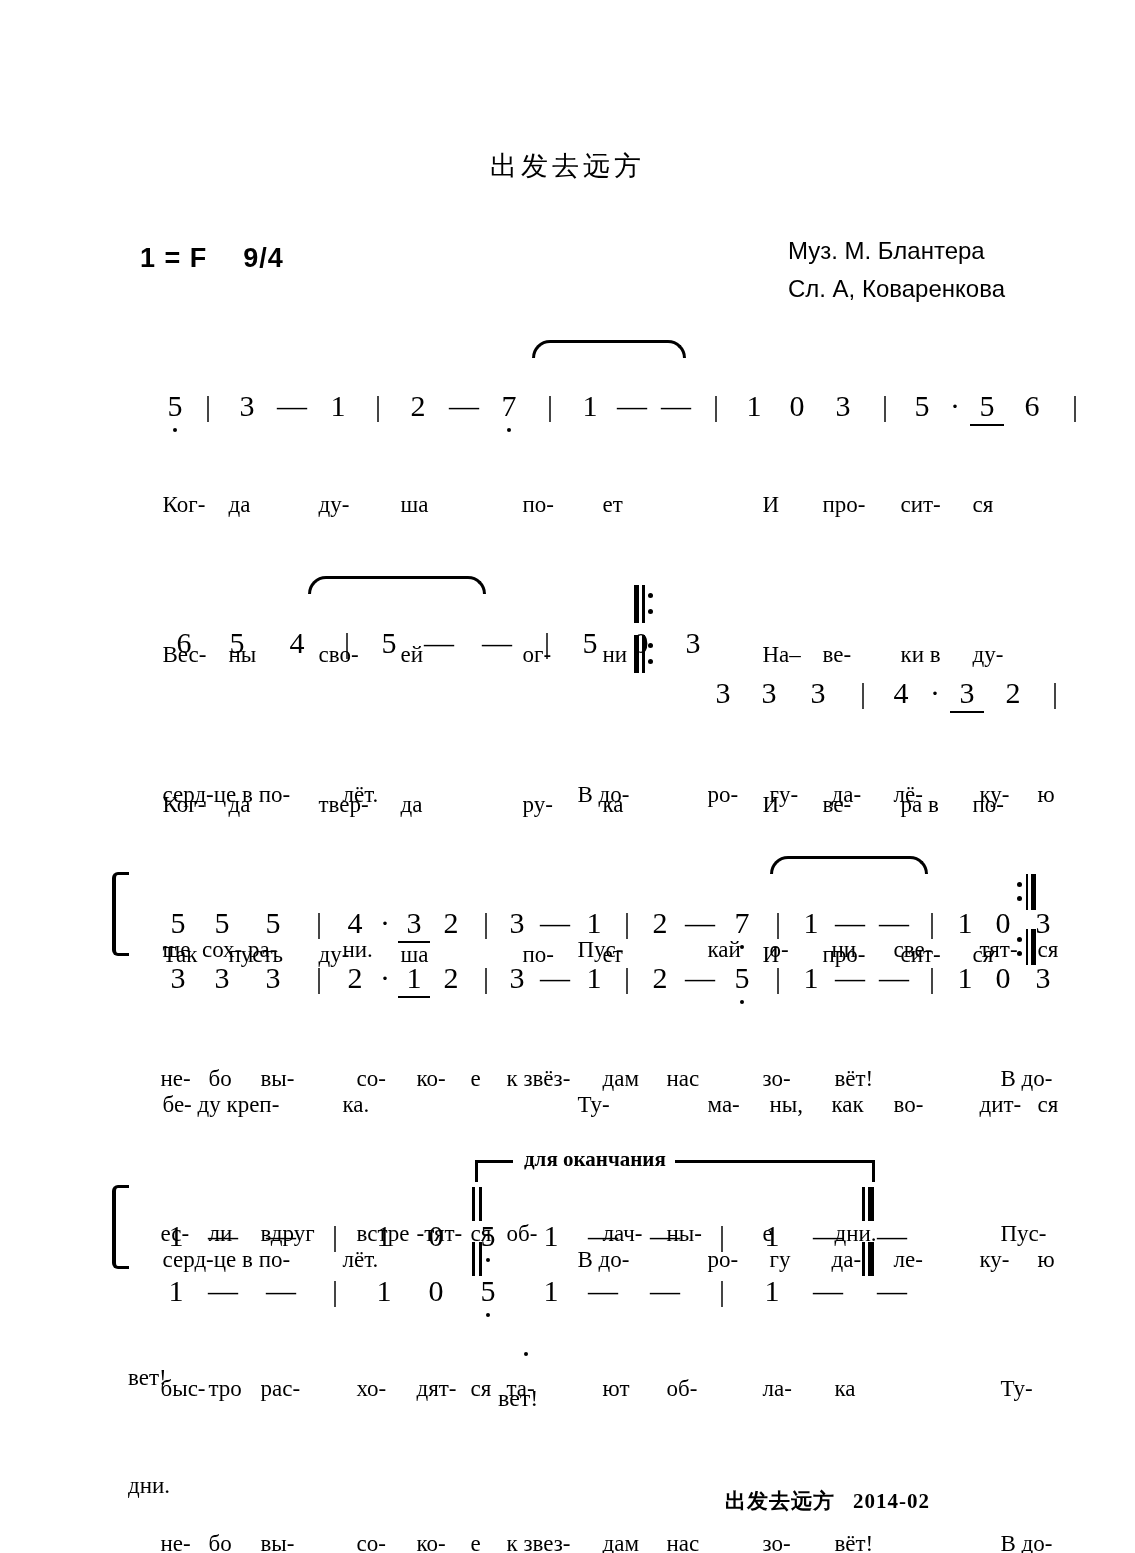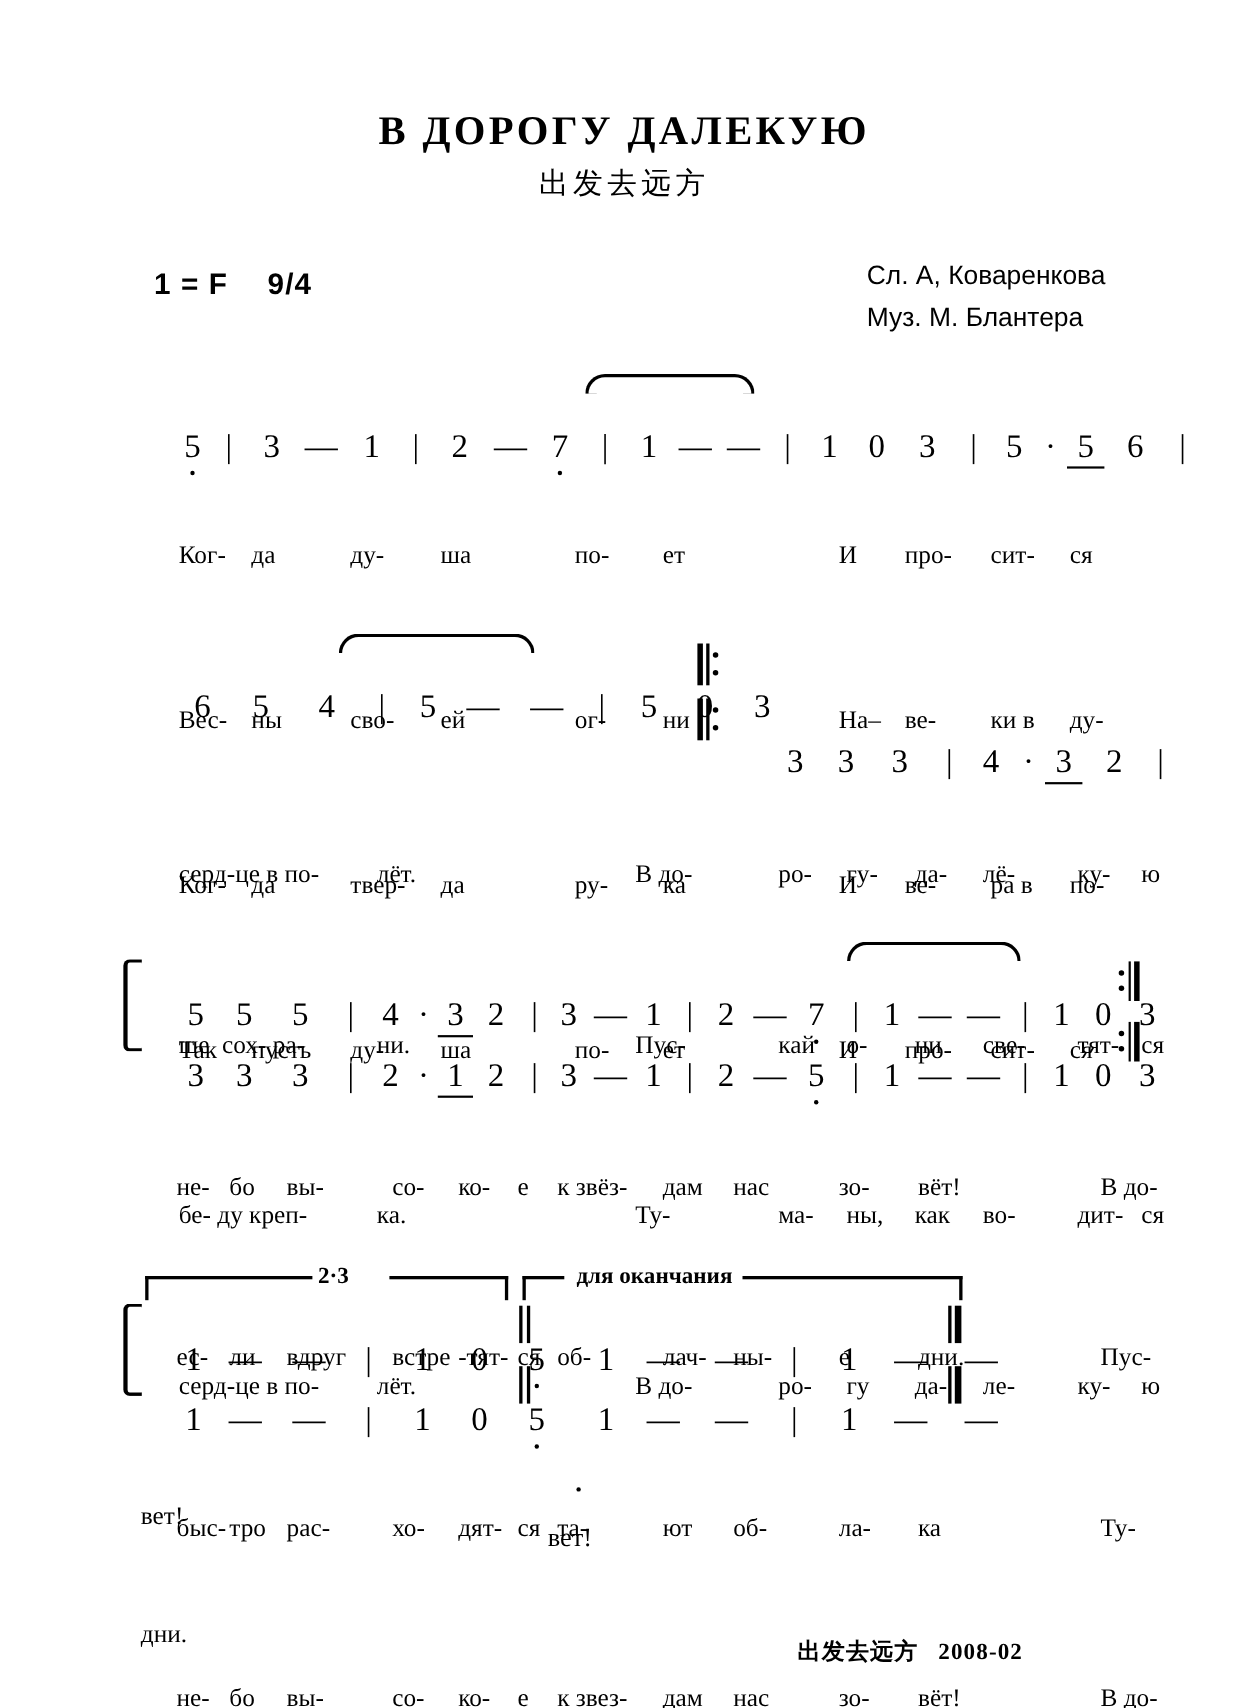--- a/index.html
+++ b/index.html
@@ -146,30 +146,29 @@
     position:absolute;
     font-family:"Liberation Serif", serif;
     font-size:24px;
   }
 </style>
 </head>
 <body>
 
 <div class="sheet">
 
-  <div class="title">В  ДОРОГУ  ДАЛЕКУЮ</div>
   <div class="subtitle">出发去远方</div>
 
   <div class="keysig">
     <span>1 = F</span><span class="meter">9/4</span>
   </div>
 
   <div class="credits">
+    <div>Муз. М. Блантера</div>
     <div>Сл. А, Коваренкова</div>
-    <div>Муз. М. Блантера</div>
   </div>
 
   <div class="noterow" style="top:355px;left:130px;">
     <span class="n oct-low" style="width:30px">5</span><span class="bar" style="width:36px">|</span><span class="n" style="width:42px">3</span><span class="dash" style="width:48px">—</span><span class="n" style="width:44px">1</span><span class="bar" style="width:36px">|</span><span class="n" style="width:44px">2</span><span class="dash" style="width:48px">—</span><span class="n oct-low" style="width:42px">7</span><span class="bar" style="width:40px">|</span><span class="n" style="width:40px">1</span><span class="dash" style="width:44px">—</span><span class="dash" style="width:44px">—</span><span class="bar" style="width:36px">|</span><span class="n" style="width:40px">1</span><span class="n" style="width:46px">0</span><span class="n" style="width:46px">3</span><span class="bar" style="width:38px">|</span><span class="n" style="width:36px">5</span><span class="dot" style="width:30px">·</span><span class="n u1" style="width:34px">5</span><span class="n" style="width:56px">6</span><span class="bar" style="width:30px">|</span>
   </div>
   <div class="tie" style="top:340px;left:532px;width:148px;"></div>
 
   <div class="lyricrow lyricserif" style="top:400px;left:128px;line-height:30px;">
     <div>
       <span style="display:inline-block;width:66px">Ког-</span><span style="display:inline-block;width:90px">да</span><span style="display:inline-block;width:82px">ду-</span><span style="display:inline-block;width:122px">ша</span><span style="display:inline-block;width:80px">по-</span><span style="display:inline-block;width:160px">ет</span><span style="display:inline-block;width:60px">И</span><span style="display:inline-block;width:78px">про-</span><span style="display:inline-block;width:72px">сит-</span><span style="display:inline-block;width:60px">ся</span>
@@ -253,27 +252,20 @@
       <span style="display:inline-block;width:48px">ес-</span><span style="display:inline-block;width:52px">ли</span><span style="display:inline-block;width:96px">вдруг</span><span style="display:inline-block;width:60px">встре</span><span style="display:inline-block;width:54px">-тят-</span><span style="display:inline-block;width:36px">ся</span><span style="display:inline-block;width:96px">об-</span><span style="display:inline-block;width:64px">лач-</span><span style="display:inline-block;width:96px">ны-</span><span style="display:inline-block;width:72px">е</span><span style="display:inline-block;width:166px">дни.</span><span style="display:inline-block;width:60px">Пус-</span>
     </div>
     <div>
       <span style="display:inline-block;width:48px">быс-</span><span style="display:inline-block;width:52px">тро</span><span style="display:inline-block;width:96px">рас-</span><span style="display:inline-block;width:60px">хо-</span><span style="display:inline-block;width:54px">дят-</span><span style="display:inline-block;width:36px">ся</span><span style="display:inline-block;width:96px">та-</span><span style="display:inline-block;width:64px">ют</span><span style="display:inline-block;width:96px">об-</span><span style="display:inline-block;width:72px">ла-</span><span style="display:inline-block;width:166px">ка</span><span style="display:inline-block;width:60px">Ту-</span>
     </div>
     <div>
       <span style="display:inline-block;width:48px">не-</span><span style="display:inline-block;width:52px">бо</span><span style="display:inline-block;width:96px">вы-</span><span style="display:inline-block;width:60px">со-</span><span style="display:inline-block;width:54px">ко-</span><span style="display:inline-block;width:36px">е</span><span style="display:inline-block;width:96px">к звез-</span><span style="display:inline-block;width:64px">дам</span><span style="display:inline-block;width:96px">нас</span><span style="display:inline-block;width:72px">зо-</span><span style="display:inline-block;width:166px">вёт!</span><span style="display:inline-block;width:60px">В до-</span>
     </div>
   </div>
 
-  <div class="volta" style="top:1160px;left:132px;width:330px;">
-    <span class="lt"></span>
-    <span class="ln" style="width:160px;"></span>
-    <span class="ln right" style="width:108px;"></span>
-    <span class="rt"></span>
-    <span class="lbl" style="left:152px;">2·3</span>
-  </div>
 
   <div class="volta" style="top:1160px;left:475px;width:400px;">
     <span class="lt"></span>
     <span class="ln" style="width:38px;"></span>
     <span class="ln right" style="width:200px;"></span>
     <span class="rt"></span>
     <span class="lbl" style="left:44px;">для оканчания</span>
   </div>
 
   <div class="brace" style="top:1185px;left:112px;height:78px;"></div>
@@ -315,16 +307,16 @@
     <div>дни.</div>
     
   </div>
 
   <div class="stray-dot" style="top:1352px;left:524px;"></div>
   <div class="vet-final" style="top:1385px;left:498px;">
     <span>вет!</span>
   </div>
 
   <div class="footer">
-    <span>出发去远方</span><span class="date">2008-02</span>
+    <span>出发去远方</span><span class="date">2014-02</span>
   </div>
 
 </div>
 
 </body></html>

